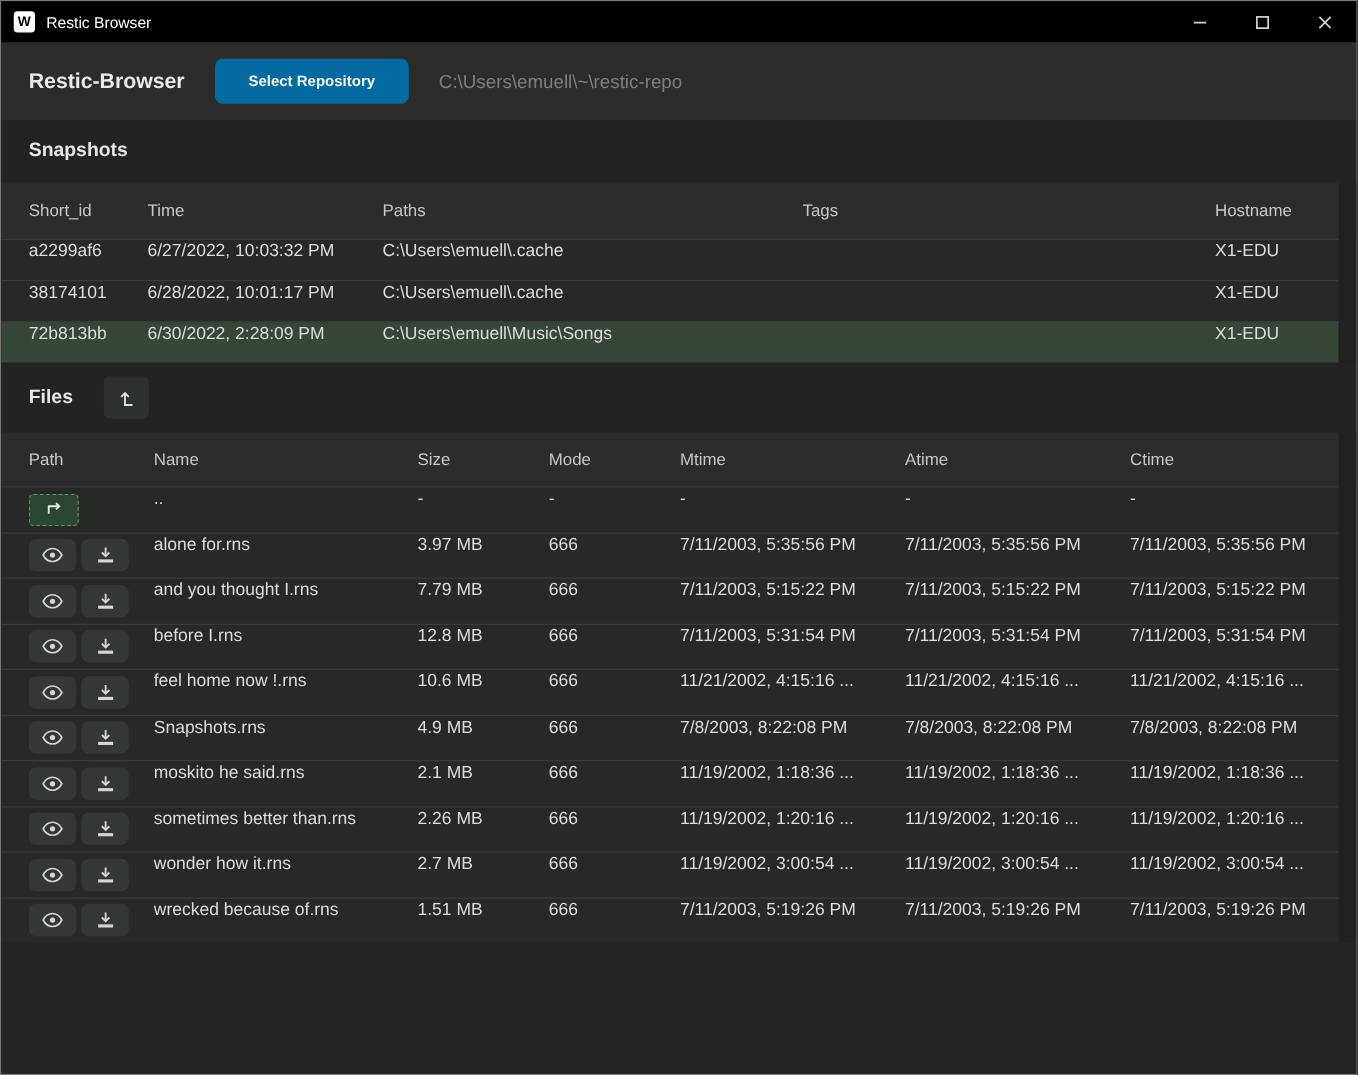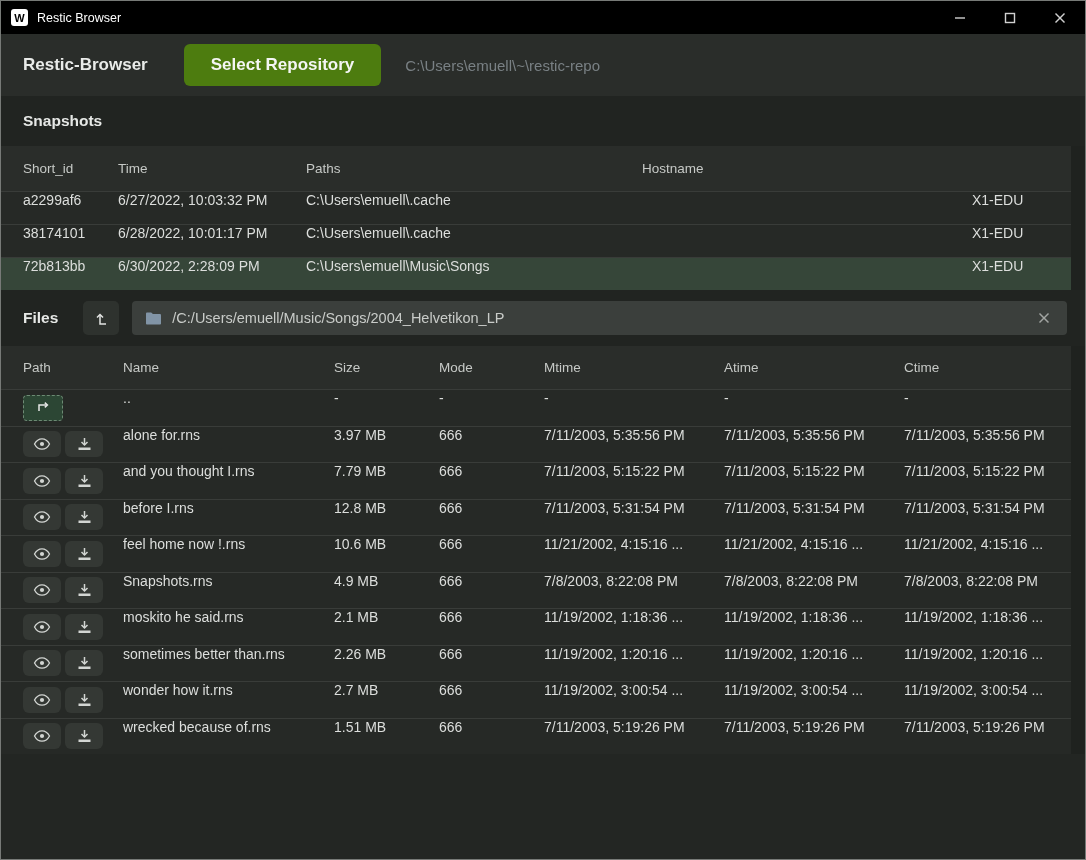--- a/index.html
+++ b/index.html
@@ -38,23 +38,23 @@
   .tb-btn svg { stroke: #d0d0d0; }
 
   
   .toolbar {
     height: 62px; background: #2a2d2a;
     display: flex; align-items: center; gap: 24px; padding: 0 22px;
     flex: 0 0 auto;
   }
   .app-title { font-size: 17px; font-weight: bold; color: #e9ebe9; }
   .select-repo {
-    background: #4d7c0f; color: #f4f6f4; border: none; border-radius: 6px;
-    font-family: inherit; font-weight: bold; font-size: 17px;
-    padding: 11px 27px; cursor: pointer; margin-left: 12px;
+    background: #0369a1; color: #f4f6f4; border: none; border-radius: 6px;
+    font-family: inherit; font-weight: bold; font-size: 12px;
+    padding: 11px 27px; cursor: pointer;
   }
   .repo-path { color: #798084; font-size: 15px; }
 
   
   .section-strip {
     background: #212421; display: flex; align-items: center; padding: 0 22px;
     flex: 0 0 auto;
   }
   .snapshots-strip { height: 50px; }
   .section-title { font-size: 15.5px; font-weight: bold; color: #e6e8e6; }
@@ -160,20 +160,21 @@
 
   <div class="section-strip snapshots-strip">
     <span class="section-title">Snapshots</span>
   </div>
 
   <div class="table">
     <div class="thead snap-thead">
       <span class="cell col-shortid">Short_id</span>
       <span class="cell col-time">Time</span>
       <span class="cell col-paths">Paths</span>
+      <span class="cell col-tags">Tags</span>
       <span class="cell col-host">Hostname</span>
     </div>
     <div>
         <div class="row snap-row">
     <span class="cell col-shortid">a2299af6</span>
     <span class="cell col-time">6/27/2022, 10:03:32 PM</span>
     <span class="cell col-paths">C:\Users\emuell\.cache</span>
     <span class="cell col-tags"></span>
     <span class="cell col-host">X1-EDU</span>
   </div>
@@ -196,32 +197,20 @@
   </div>
 
   <div class="section-strip files-strip">
     <span class="section-title files-title">Files</span>
     <button class="level-btn">
       <svg width="17" height="17" viewBox="0 0 17 17" fill="none" stroke="#e2e4e2" stroke-width="1.5">
         <path d="M13 14 H7 V5"></path>
           <path d="M4 7.5 L7 4.5 L10 7.5"></path>
       </svg>
     </button>
-    <div class="breadcrumb">
-      <svg width="17" height="15" viewBox="0 0 17 15">
-          <path d="M1 2.6 C1 1.9 1.5 1.4 2.2 1.4 H6.2 L7.9 3.1 H14.8 C15.5 3.1 16 3.6 16 4.3 V12.4 C16 13.1 15.5 13.6 14.8 13.6 H2.2 C1.5 13.6 1 13.1 1 12.4 Z" fill="#8194a6"></path>
-        </svg>
-      <span class="breadcrumb-path">/C:/Users/emuell/Music/Songs/2004_Helvetikon_LP</span>
-      <button class="clear-btn">
-        <svg width="12" height="12" viewBox="0 0 12 12" fill="none" stroke="#a2a5a2" stroke-width="1.5">
-            <line x1="1.5" y1="1.5" x2="10.5" y2="10.5"></line>
-            <line x1="10.5" y1="1.5" x2="1.5" y2="10.5"></line>
-          </svg>
-      </button>
-    </div>
   </div>
 
   <div class="table">
     <div class="thead files-thead">
       <span class="cell fc-path">Path</span>
       <span class="cell fc-name">Name</span>
       <span class="cell fc-size">Size</span>
       <span class="cell fc-mode">Mode</span>
       <span class="cell fc-mtime">Mtime</span>
       <span class="cell fc-atime">Atime</span>

